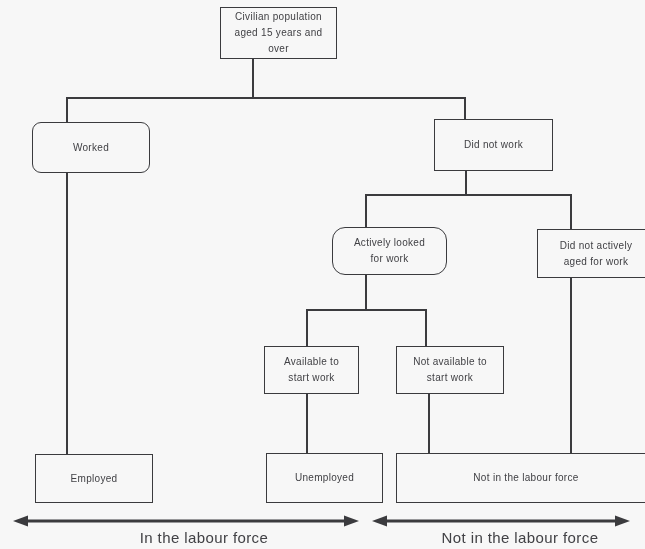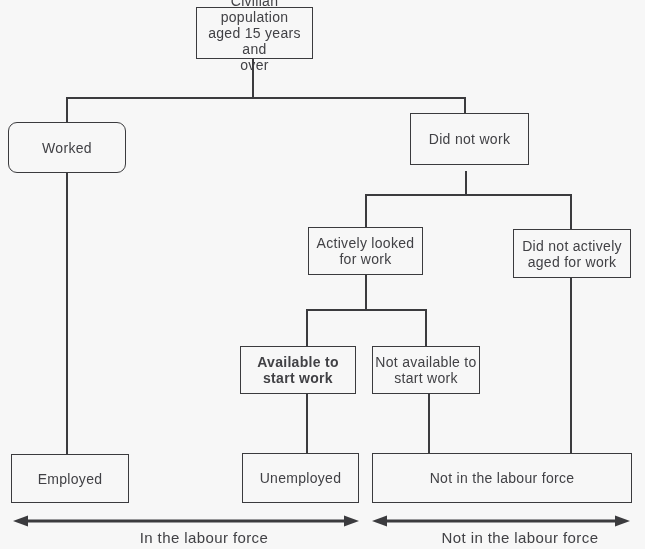--- a/index.html
+++ b/index.html
@@ -21,26 +21,27 @@
     color: var(--text);
   }
   .node {
     position: absolute;
     border: 1px solid var(--line);
     background: var(--background);
     display: flex;
     align-items: center;
     justify-content: center;
     text-align: center;
-    font-size: 14px;
+    font-size: 10px;
     line-height: 16px;
     letter-spacing: 0.3px;
     white-space: pre-line;
     color: var(--text);
     z-index: 2;
+    margin-left: 24px;
   }
   .cline {
     position: absolute;
     background: var(--line);
     z-index: 1;
   }
   .axis-label {
     position: absolute;
     text-align: center;
     font-size: 15px;
@@ -78,29 +79,29 @@
   <div class="cline" style="left:306px; top:394px; width:2px; height:59px;"></div>
   <div class="cline" style="left:428px; top:394px; width:2px; height:59px;"></div>
   <div class="cline" style="left:570px; top:278px; width:2px; height:175px;"></div>
 
   <div class="node" style="left:196px; top:7px; width:117px; height:52px;">Civilian population
 aged 15 years and
 over</div>
 
   <div class="node" style="left:8px; top:122px; width:118px; height:51px;border-radius:9px;">Worked</div>
 
-  <div class="node" style="left:410px; top:113px; width:119px; height:52px;">Did not work</div>
+  <div class="node" style="left:410px; top:119px; width:119px; height:52px;">Did not work</div>
 
-  <div class="node" style="left:308px; top:227px; width:115px; height:48px;">Actively looked
+  <div class="node" style="left:308px; top:227px; width:115px; height:48px;border-radius:13px;">Actively looked
 for work</div>
 
   <div class="node" style="left:513px; top:229px; width:118px; height:49px;">Did not actively
 aged for work</div>
 
-  <div class="node" style="left:240px; top:346px; width:116px; height:48px;font-weight:bold;">Available to
+  <div class="node" style="left:240px; top:346px; width:95px; height:48px;">Available to
 start work</div>
 
   <div class="node" style="left:372px; top:346px; width:108px; height:48px;">Not available to
 start work</div>
 
   <div class="node" style="left:11px; top:454px; width:118px; height:49px;">Employed</div>
 
   <div class="node" style="left:242px; top:453px; width:117px; height:50px;">Unemployed</div>
 
   <div class="node" style="left:372px; top:453px; width:260px; height:50px;">Not in the labour force</div>

